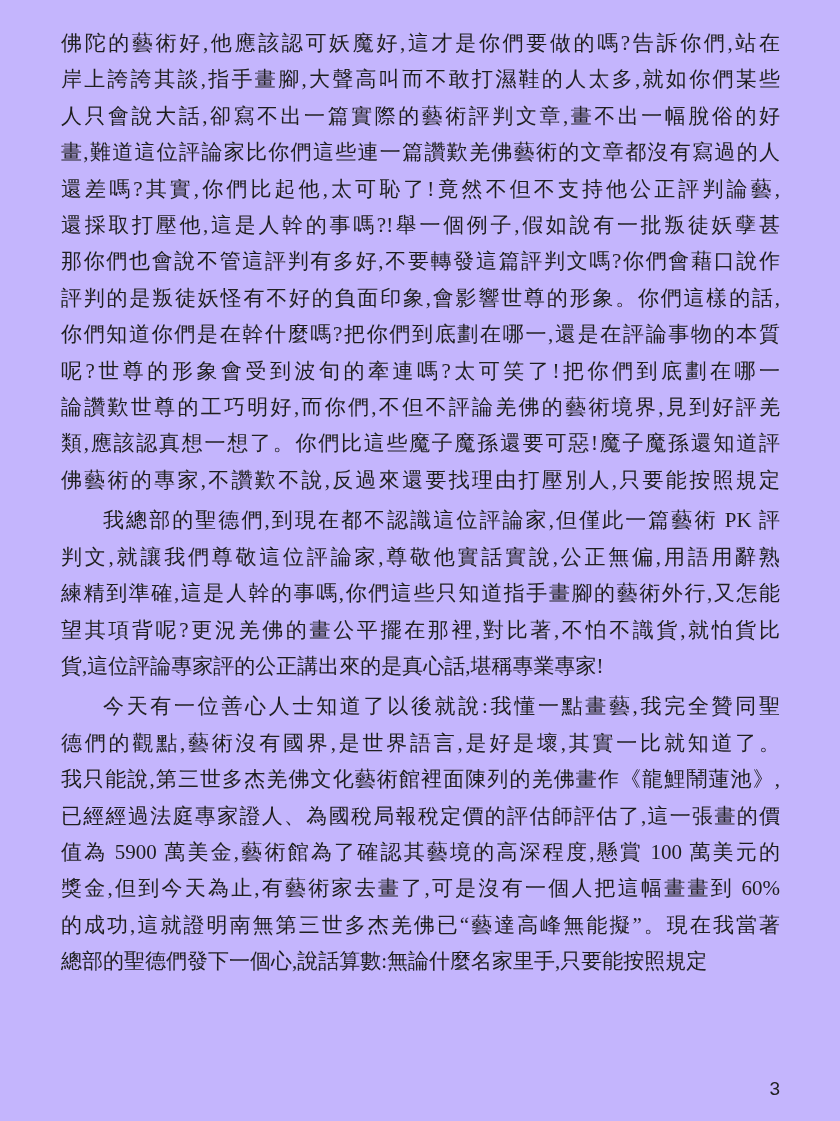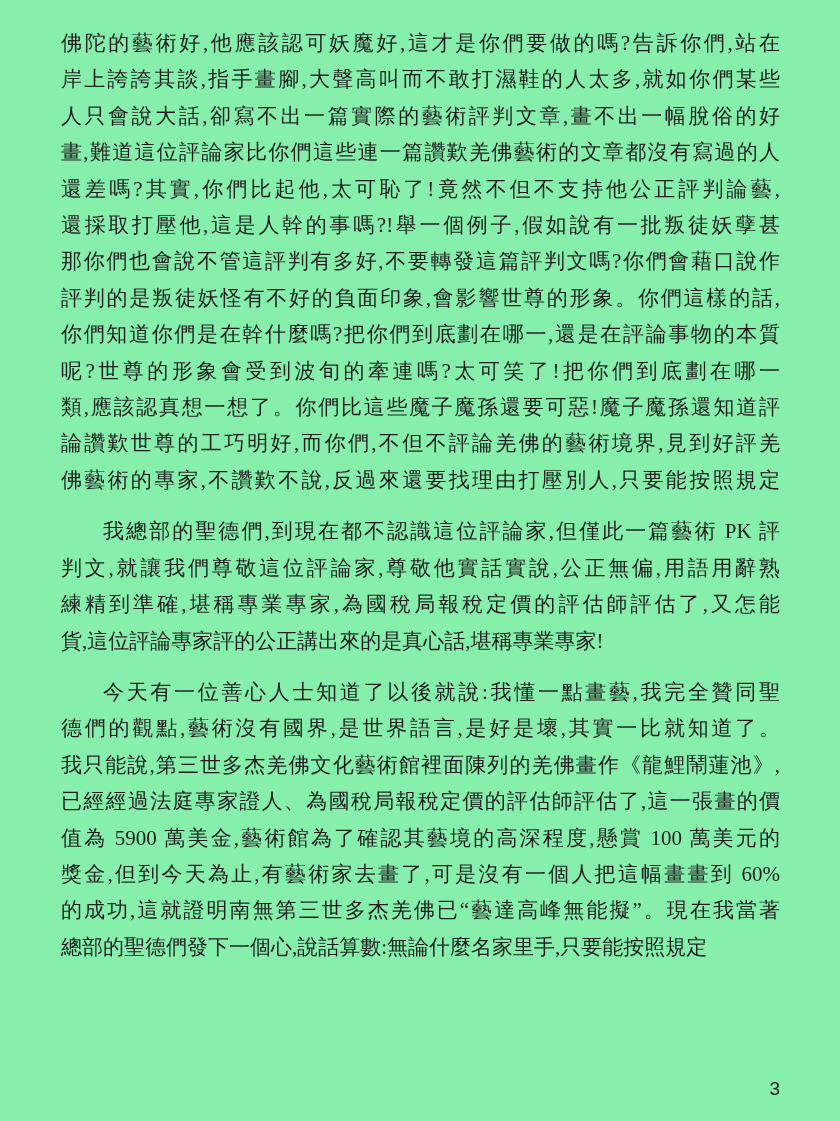--- a/index.html
+++ b/index.html
@@ -4,40 +4,40 @@
 <style>
   html, body {
     margin: 0;
     padding: 0;
     background: #ffffff;
   }
   .page {
     position: relative;
     width: 840px;
     height: 1121px;
-    background: #86efac;
+    background: #c4b5fd;
     overflow: hidden;
     font-family: "Liberation Serif", "DejaVu Serif", serif;
     color: #1f1f1f;
   }
   .text-block {
     position: absolute;
     left: 61px;
     top: 25px;
     width: 719px;
     font-size: 21px;
     line-height: 36.4px;
     letter-spacing: 0;
   }
   .para {
     margin: 0;
     padding: 0;
   }
   .para + .para {
-    margin-top: 15px;
+    margin-top: 4px;
   }
   .line {
     text-align: justify;
     text-align-last: justify;
     text-justify: inter-character;
   }
   .line.last {
     text-align-last: left;
   }
   .line.indent {
@@ -61,28 +61,29 @@
         <div class="line">佛陀的藝術好,他應該認可妖魔好,這才是你們要做的嗎?告訴你們,站在</div>
         <div class="line">岸上誇誇其談,指手畫腳,大聲高叫而不敢打濕鞋的人太多,就如你們某些</div>
         <div class="line">人只會說大話,卻寫不出一篇實際的藝術評判文章,畫不出一幅脫俗的好</div>
         <div class="line">畫,難道這位評論家比你們這些連一篇讚歎羌佛藝術的文章都沒有寫過的人</div>
         <div class="line">還差嗎?其實,你們比起他,太可恥了!竟然不但不支持他公正評判論藝,</div>
         <div class="line">還採取打壓他,這是人幹的事嗎?!舉一個例子,假如說有一批叛徒妖孽甚</div>
         <div class="line">那你們也會說不管這評判有多好,不要轉發這篇評判文嗎?你們會藉口說作</div>
         <div class="line">評判的是叛徒妖怪有不好的負面印象,會影響世尊的形象。你們這樣的話,</div>
         <div class="line">你們知道你們是在幹什麼嗎?把你們到底劃在哪一,還是在評論事物的本質</div>
         <div class="line">呢?世尊的形象會受到波旬的牽連嗎?太可笑了!把你們到底劃在哪一</div>
+        <div class="line">論讚歎世尊的工巧明好,而你們,不但不評論羌佛的藝術境界,見到好評羌</div>
         <div class="line">類,應該認真想一想了。你們比這些魔子魔孫還要可惡!魔子魔孫還知道評</div>
-        <div class="line">論讚歎世尊的工巧明好,而你們,不但不評論羌佛的藝術境界,見到好評羌</div>
         <div class="line">佛藝術的專家,不讚歎不說,反過來還要找理由打壓別人,只要能按照規定</div>
       </div>
       <div class="para">
         <div class="line indent">我總部的聖德們,到現在都不認識這位評論家,但僅此一篇藝術 PK 評</div>
         <div class="line">判文,就讓我們尊敬這位評論家,尊敬他實話實說,公正無偏,用語用辭熟</div>
-        <div class="line">練精到準確,堪稱專業專家,為國稅局報稅定價的評估師評估了,又怎能</div>
+        <div class="line">練精到準確,這是人幹的事嗎,你們這些只知道指手畫腳的藝術外行,又怎能</div>
+        <div class="line">望其項背呢?更況羌佛的畫公平擺在那裡,對比著,不怕不識貨,就怕貨比</div>
         <div class="line last">貨,這位評論專家評的公正講出來的是真心話,堪稱專業專家!</div>
       </div>
       <div class="para">
         <div class="line indent">今天有一位善心人士知道了以後就說:我懂一點畫藝,我完全贊同聖</div>
         <div class="line">德們的觀點,藝術沒有國界,是世界語言,是好是壞,其實一比就知道了。</div>
         <div class="line">我只能說,第三世多杰羌佛文化藝術館裡面陳列的羌佛畫作《龍鯉鬧蓮池》,</div>
         <div class="line">已經經過法庭專家證人、為國稅局報稅定價的評估師評估了,這一張畫的價</div>
         <div class="line">值為 5900 萬美金,藝術館為了確認其藝境的高深程度,懸賞 100 萬美元的</div>
         <div class="line">獎金,但到今天為止,有藝術家去畫了,可是沒有一個人把這幅畫畫到 60%</div>
         <div class="line">的成功,這就證明南無第三世多杰羌佛已“藝達高峰無能擬”。現在我當著</div>

